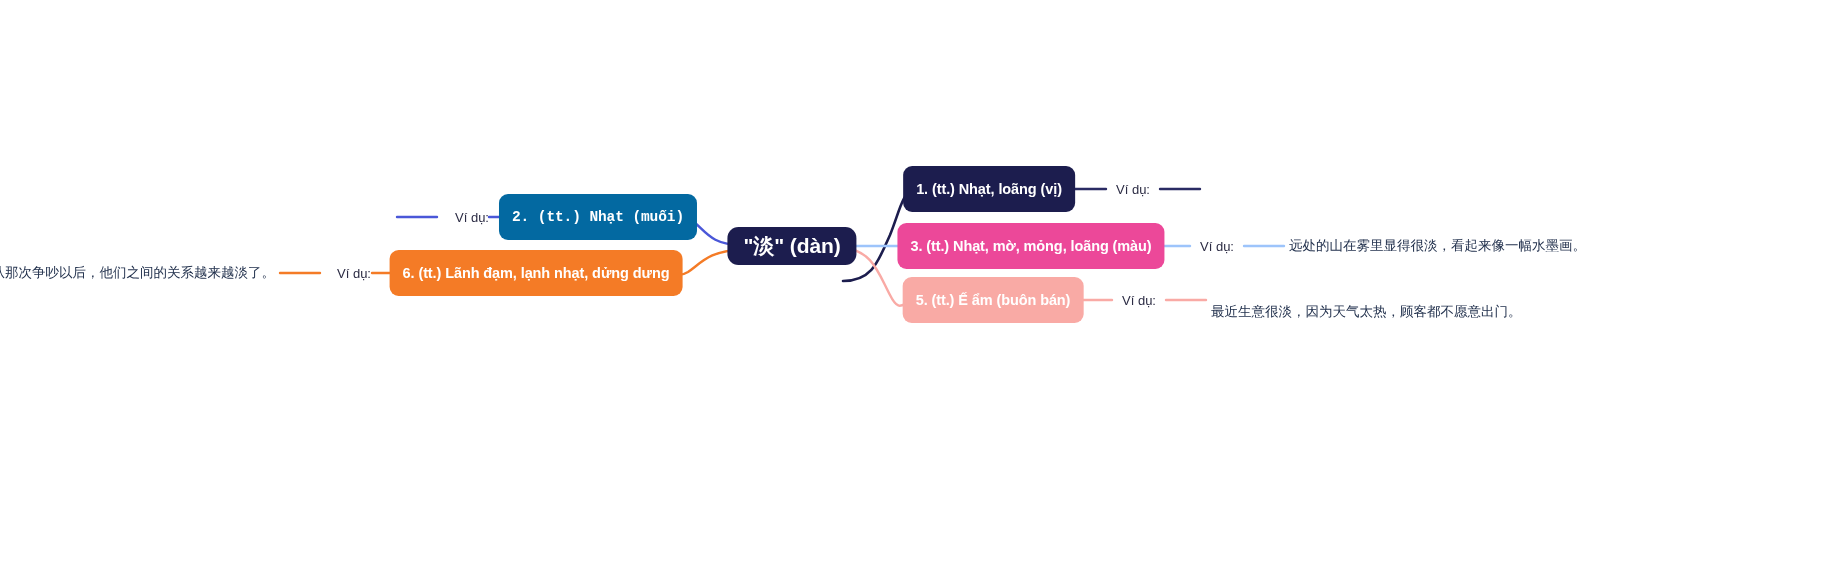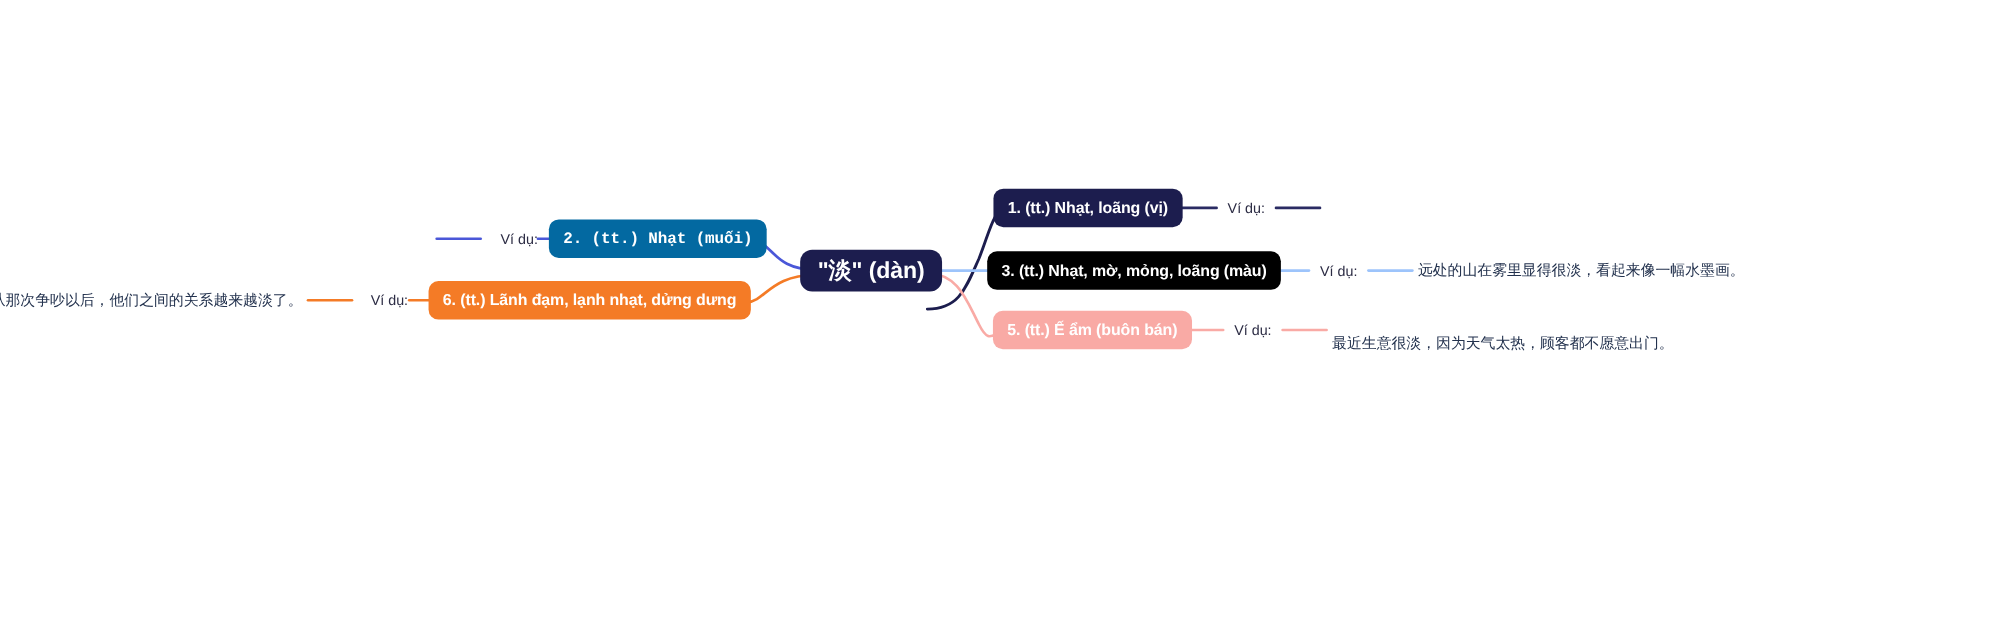--- a/index.html
+++ b/index.html
@@ -49,27 +49,27 @@
     background: #1c1d4e;
     color: #ffffff;
     font-size: 21px;
     padding: 0 16px;
     height: 38px;
   }
 
   .node-branch {
     border-radius: 9px;
     font-size: 14.5px;
-    height: 35px;
+    height: 46px;
     padding: 0 13px;
   }
 
   .c-navy   { background: #1c1d4e; color: #ffffff; }
   .c-indigo { background: #0369a1; color: #ffffff; font-family: Liberation Mono, monospace; }
-  .c-skyblue{ background: #000000; color: #ffffff; }
+  .c-skyblue{ background: #ec4899; color: #ffffff; }
   .c-orange { background: #f47b26; color: #ffffff; }
   .c-pink   { background: #f9aaa5; color: #ffffff; }
 
   
   .vidu {
     position: absolute;
     transform: translate(-50%, -50%);
     font-size: 13px;
     color: #2c2c44;
     white-space: nowrap;

